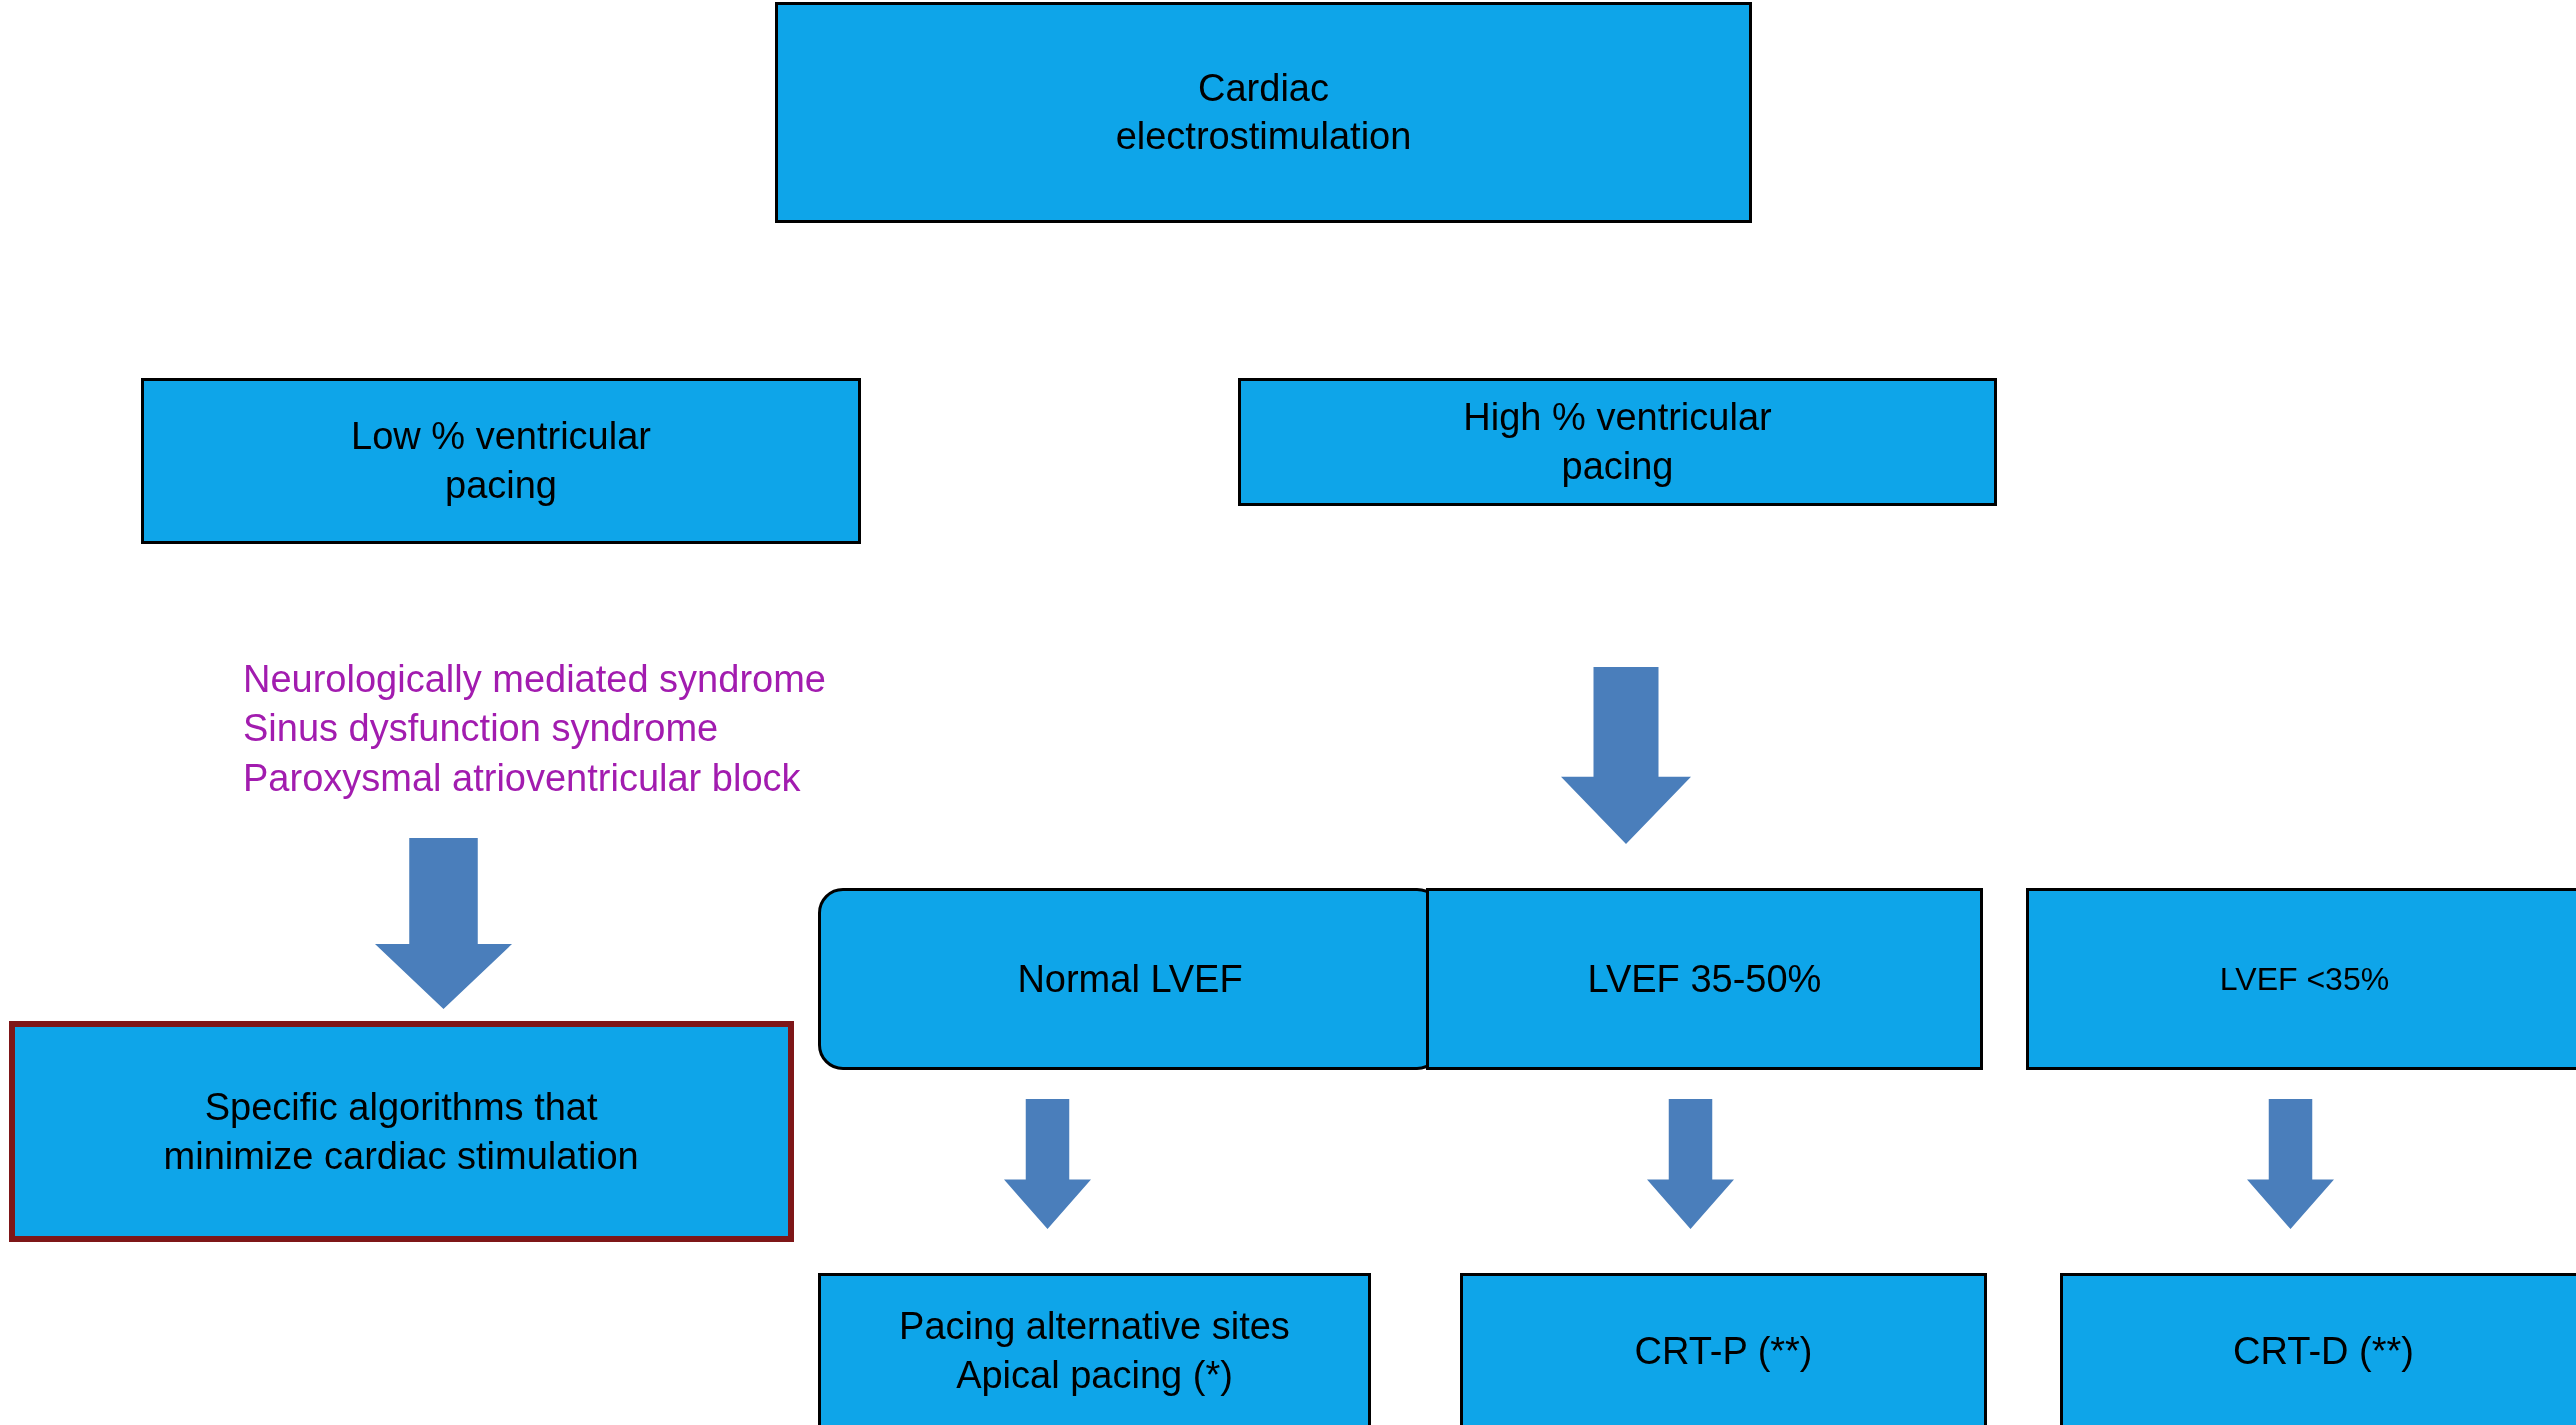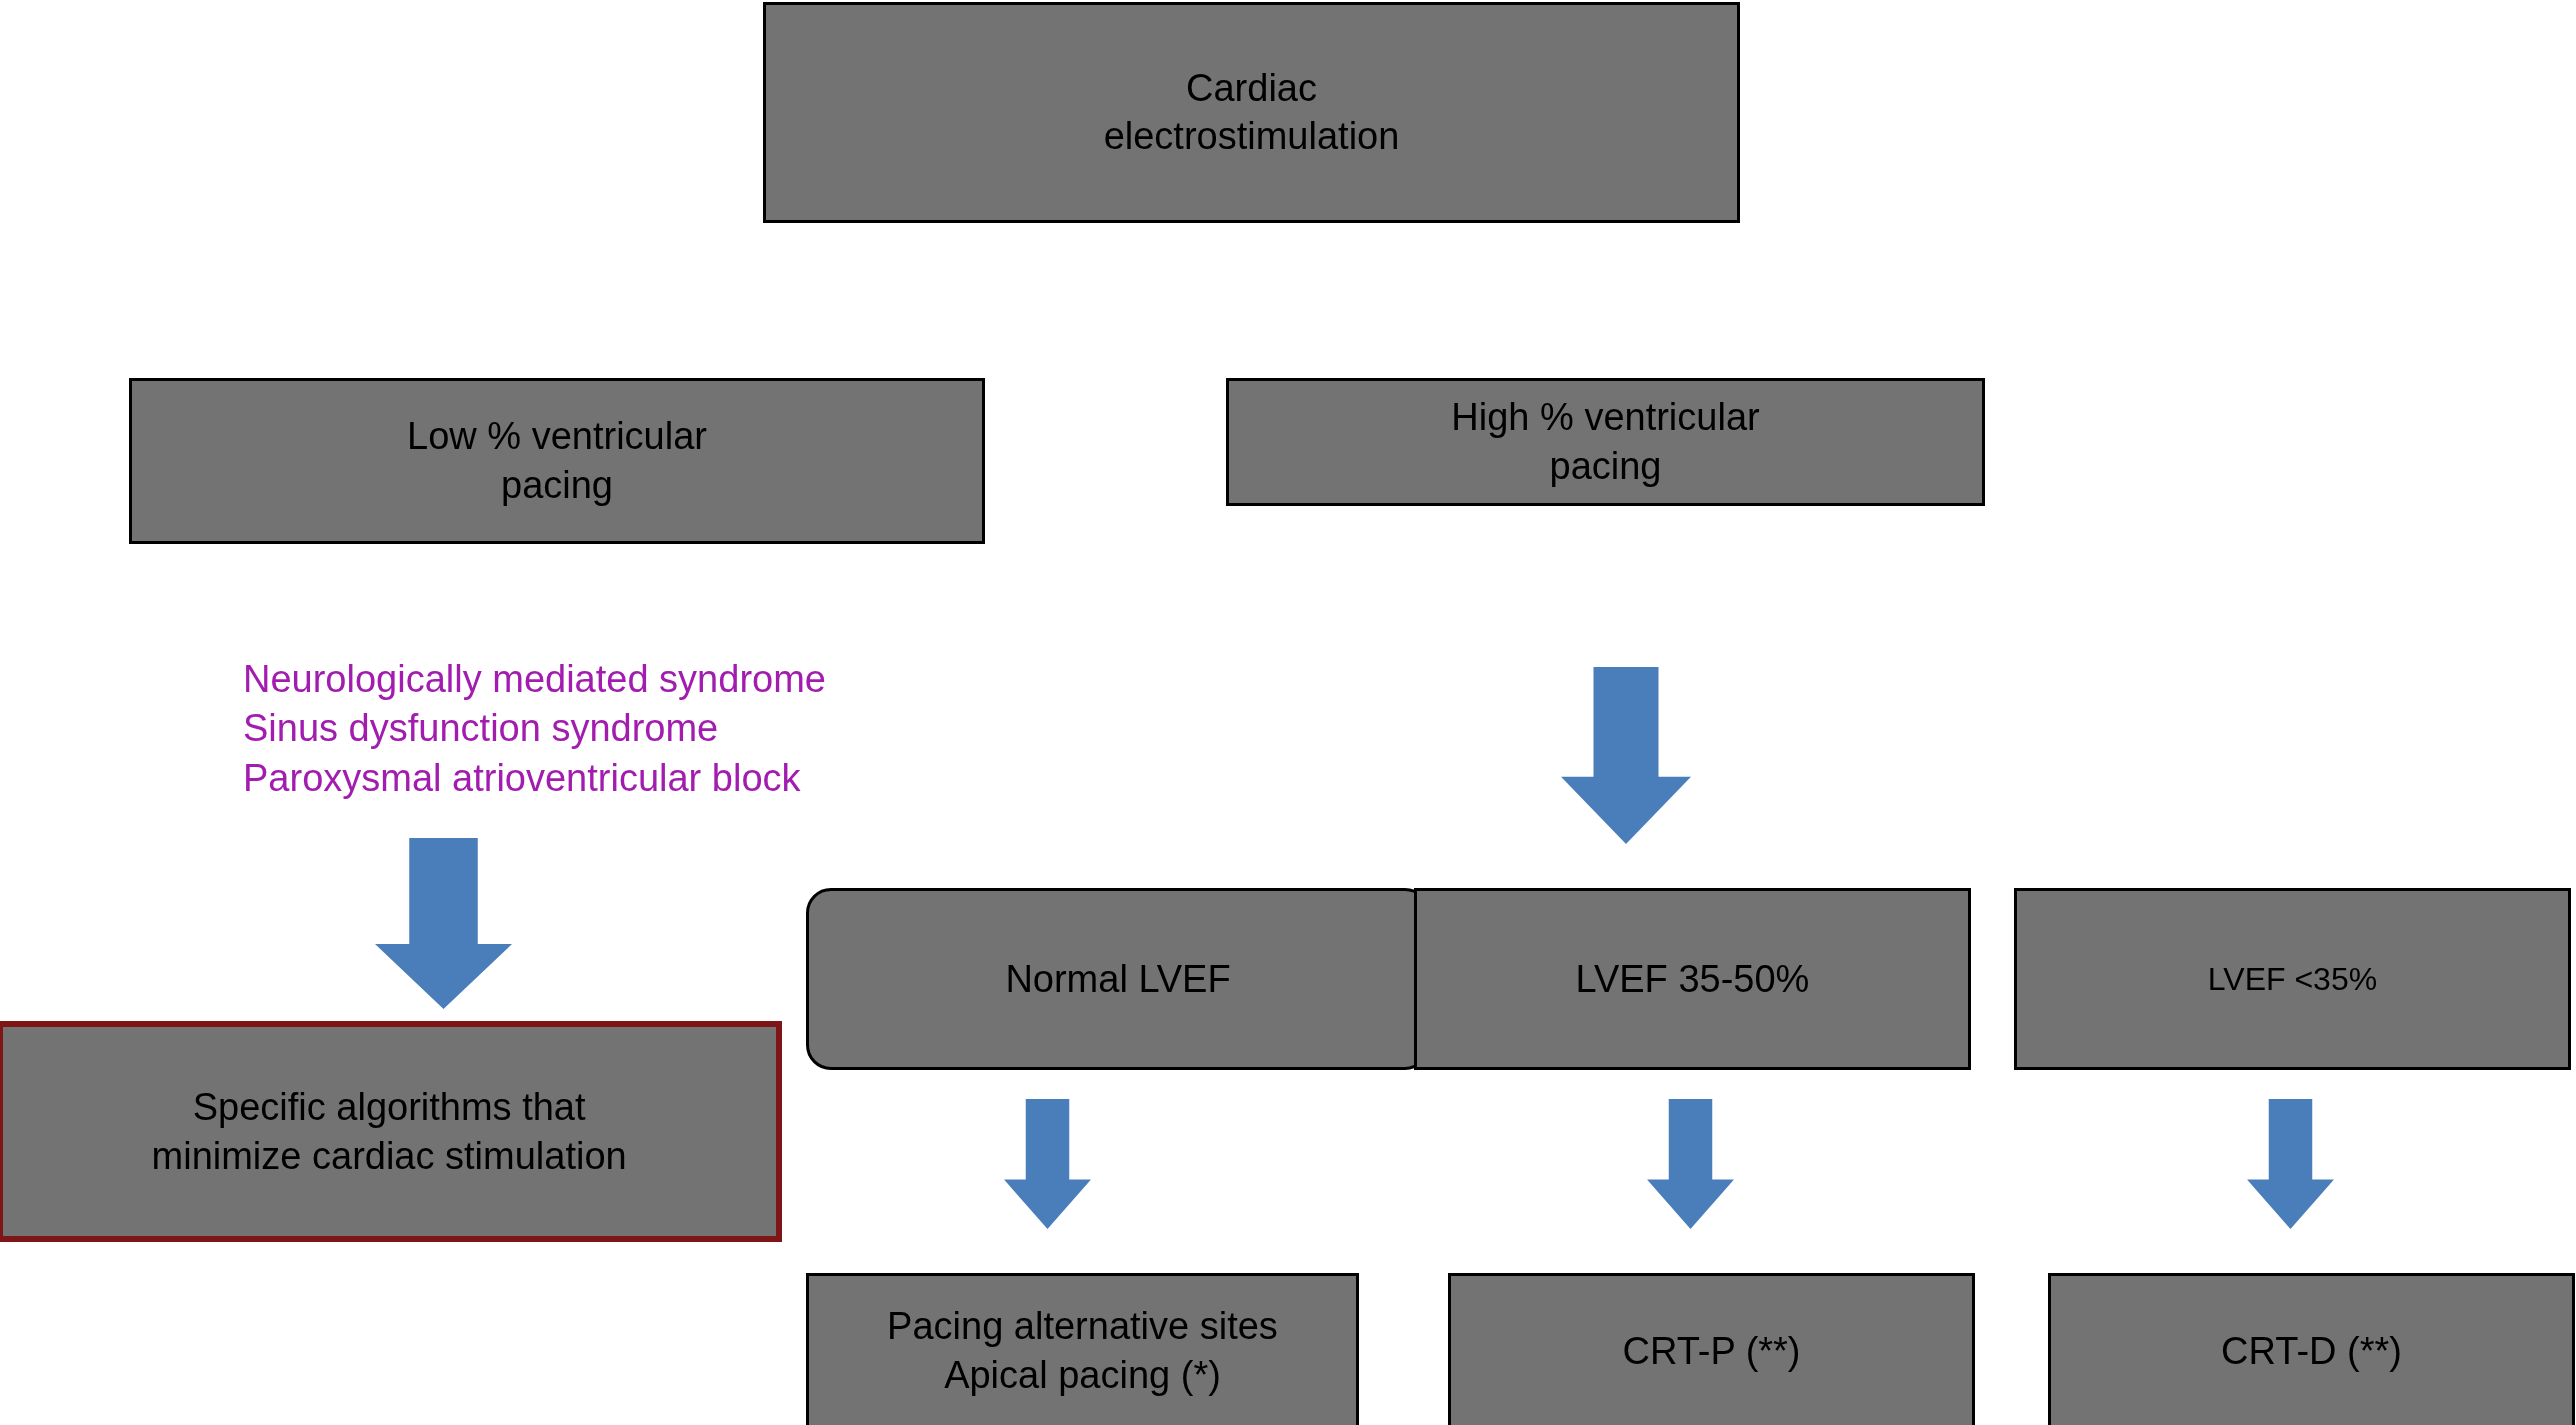--- a/index.html
+++ b/index.html
@@ -11,28 +11,29 @@
     position: relative;
     width: 2576px;
     height: 1425px;
     background: #ffffff;
     font-family: "Liberation Sans", sans-serif;
     overflow: hidden;
   }
   .node {
     position: absolute;
     box-sizing: border-box;
-    background: #737373;
+    background: #0ea5e9;
     display: flex;
     align-items: center;
     justify-content: center;
     text-align: center;
     color: #000000;
     line-height: 1.28;
     white-space: pre-line;
+    margin-left: 12px;
   }
   .node.black {
     border: 3.4px solid #000000;
   }
   .node.maroon {
     border: 6px solid #7E1618;
   }
   .freetext {
     position: absolute;
     color: #a21caf;
@@ -49,21 +50,21 @@
     width: 100%;
     height: 100%;
   }
 </style>
 </head>
 <body>
 
 <div id="canvas">
     <div class="node black" style="left: 763px; top: 1.7px; width: 977px; height: 221px; font-size: 38px;">Cardiac
 electrostimulation</div>
-    <div class="node black" style="left: 129px; top: 378px; width: 856px; height: 166px; font-size: 38px;">Low % ventricular
+    <div class="node black" style="left: 129px; top: 378px; width: 720px; height: 166px; font-size: 38px;">Low % ventricular
 pacing</div>
     <div class="node black" style="left: 1226px; top: 378px; width: 759px; height: 128px; font-size: 38px;">High % ventricular
 pacing</div>
     <div class="node maroon" style="left: -3.4px; top: 1021px; width: 785px; height: 221px; font-size: 38px;">Specific algorithms that
 minimize cardiac stimulation</div>
     <div class="node black" style="left: 806px; top: 888px; width: 624px; height: 182px; font-size: 38px; border-radius: 25px;">Normal LVEF</div>
     <div class="node black" style="left: 1414px; top: 888px; width: 557px; height: 182px; font-size: 38px;">LVEF 35-50%</div>
     <div class="node black" style="left: 2014px; top: 888px; width: 557px; height: 182px; font-size: 32px;">LVEF &lt;35%</div>
     <div class="node black" style="left: 806px; top: 1273px; width: 553px; height: 156px; font-size: 38px;">Pacing alternative sites
 Apical pacing (*)</div>

